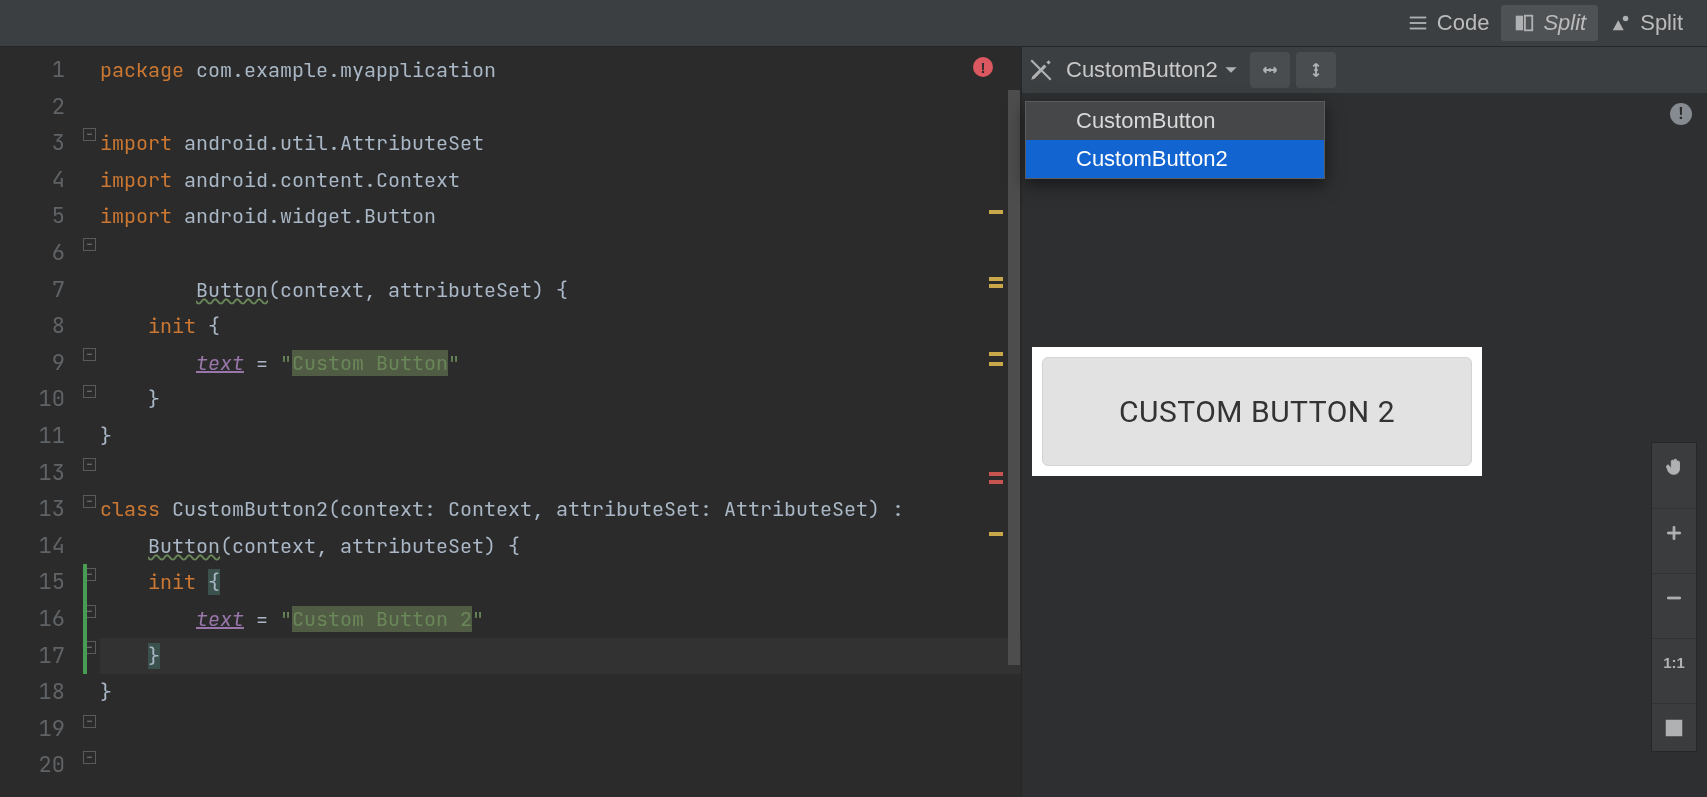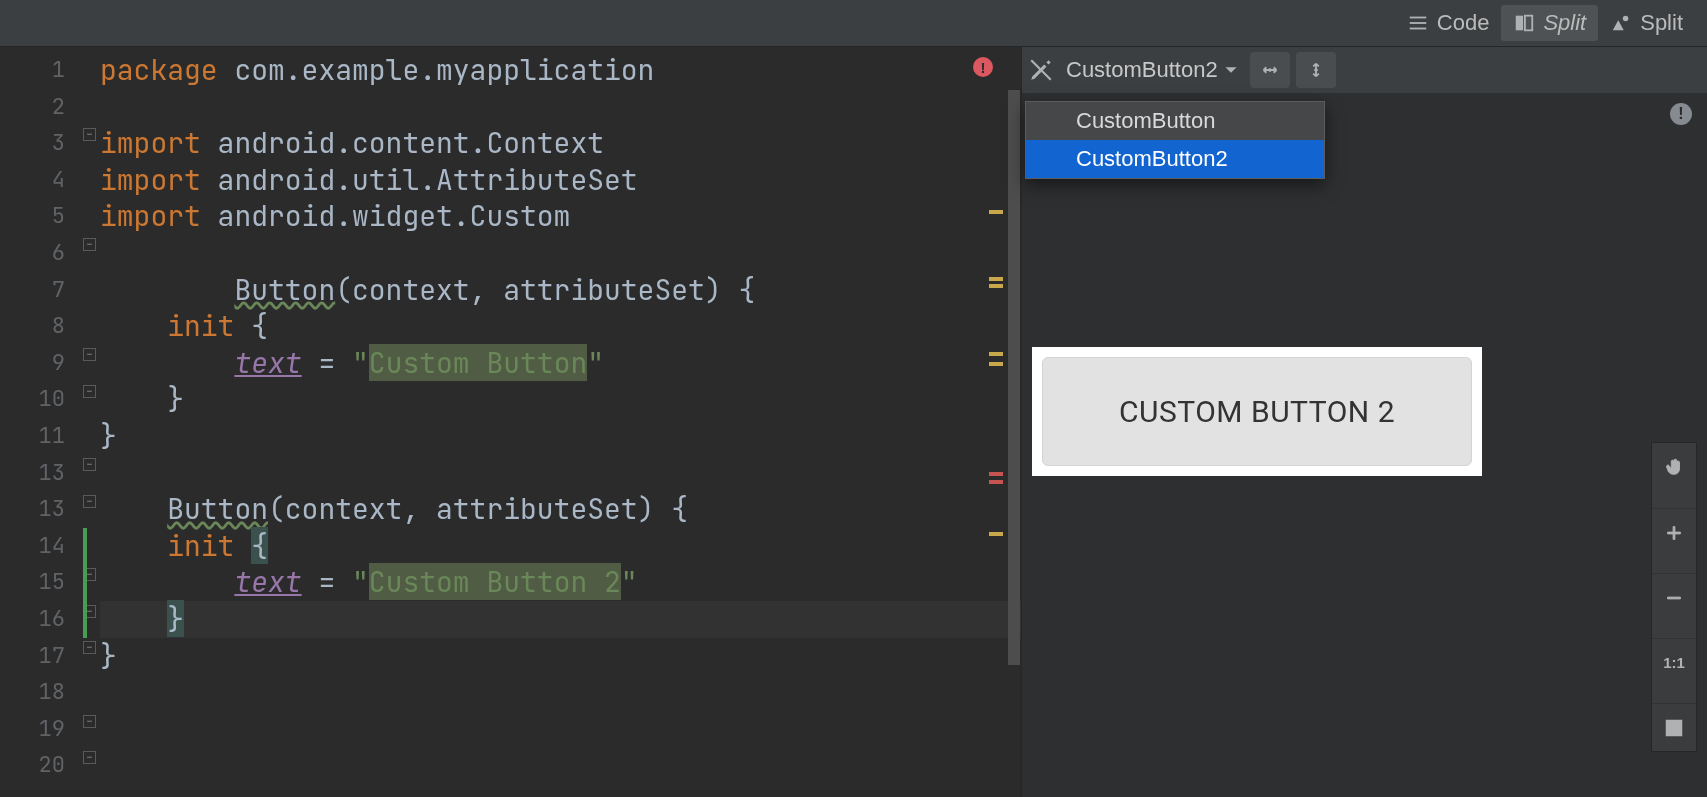--- a/index.html
+++ b/index.html
@@ -95,21 +95,21 @@
     width:13px;height:13px;
     display:flex;align-items:center;justify-content:center;
     font-size:15px;color:#6e6e6e;
     background:var(--gutter-bg);
     border:1px solid #5a5a5a;
   }
   .code-col{
     flex:1;
     position:relative;
     padding-top:5px;
-    font-size:28px;
+    font-size:20px;
     line-height:36.6px;
   }
   .code-col .cl{
     height:36.6px;
     white-space:pre;
     position:relative;
   }
   .code-col .cl.current{background:var(--line-hl);}
   .kw{color:var(--keyword);}
   .dim{color:var(--dim-fg);}
@@ -309,30 +309,31 @@
       <div class="fold-icon" style="top:448px">−</div>
       <div class="fold-icon" style="top:521px">−</div>
       <div class="fold-icon" style="top:558px">−</div>
       <div class="fold-icon" style="top:594px">−</div>
       <div class="fold-icon" style="top:668px">−</div>
       <div class="fold-icon" style="top:704px">−</div>
     </div>
     <div class="code-col">
       <div class="cl"><span class="kw">package</span><span> com.example.myapplication</span></div>
       <div class="cl"></div>
+      <div class="cl"><span class="kw">import</span><span> android.util.AttributeSet</span></div>
       <div class="cl"><span class="kw">import</span><span> android.content.Context</span></div>
-      <div class="cl"><span class="kw">import</span><span> android.util.AttributeSet</span></div>
-      <div class="cl"><span class="kw">import</span><span> android.widget.Custom</span></div>
+      <div class="cl"><span class="kw">import</span><span> android.widget.Button</span></div>
       <div class="cl"></div>
       <div class="cl">        <span class="typo">Button</span><span>(context, attributeSet) {</span></div>
       <div class="cl">    <span class="kw">init</span><span> {</span></div>
       <div class="cl">        <span class="prop">text</span><span> = </span><span class="str">"</span><span class="str hl">Custom Button</span><span class="str">"</span></div>
       <div class="cl">    <span>}</span></div>
       <div class="cl"><span>}</span></div>
       <div class="cl"></div>
+      <div class="cl"><span class="kw">class</span><span> CustomButton2</span><span>(context: Context, attributeSet: AttributeSet) :</span></div>
       <div class="cl">    <span class="typo">Button</span><span>(context, attributeSet) {</span></div>
       <div class="cl"><span class="change-bar"></span>    <span class="kw">init</span> <span class="brace-match">{</span></div>
       <div class="cl"><span class="change-bar"></span>        <span class="prop">text</span><span> = </span><span class="str">"</span><span class="str hl">Custom Button 2</span><span class="str">"</span></div>
       <div class="cl current"><span class="change-bar"></span>    <span class="brace-match">}</span></div>
       <div class="cl"><span>}</span></div>
     </div>
 
     <div class="err-icon">!</div>
 
     <div class="marker-strip">

